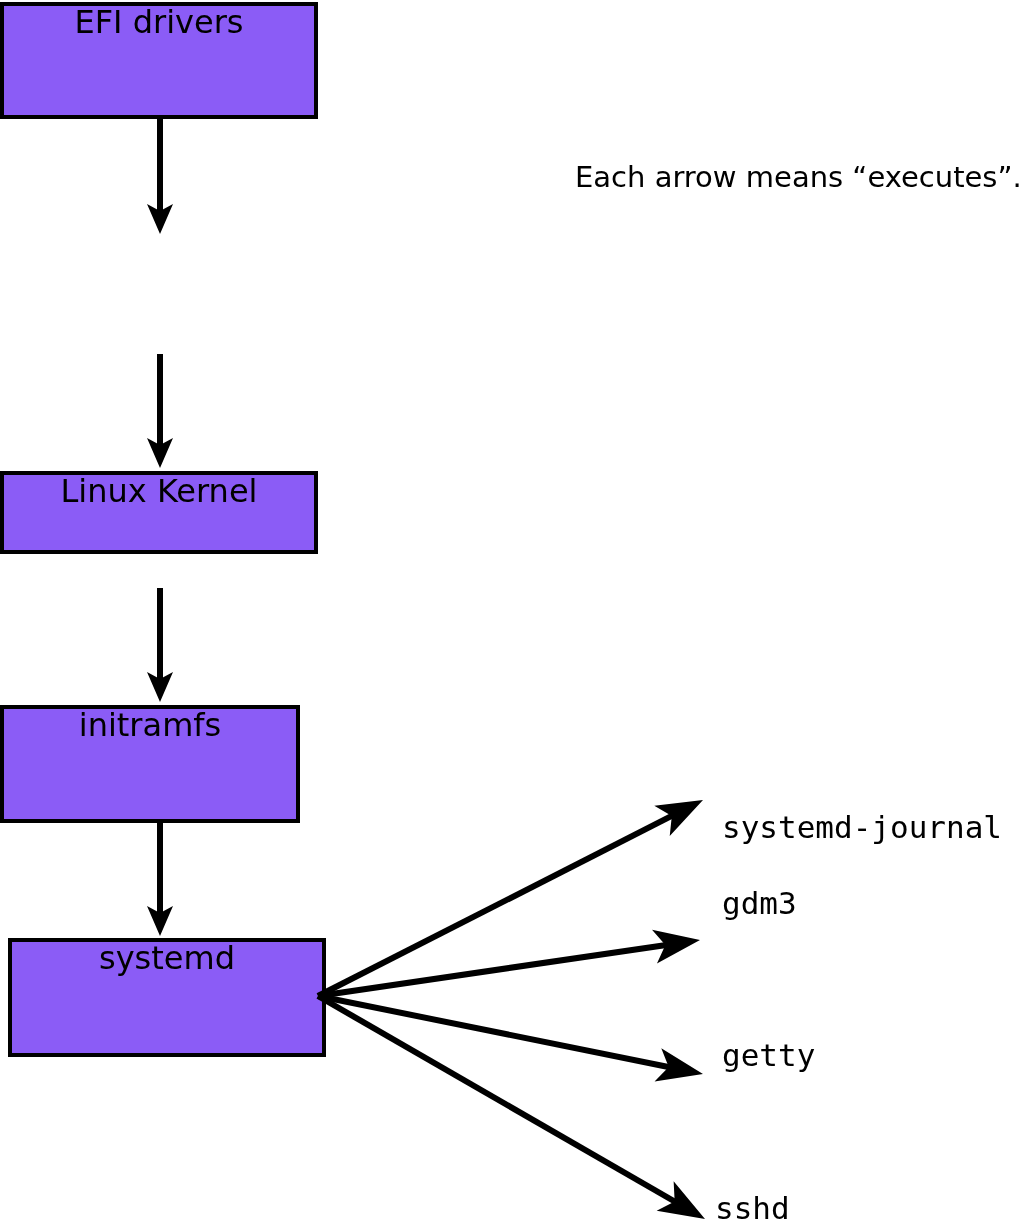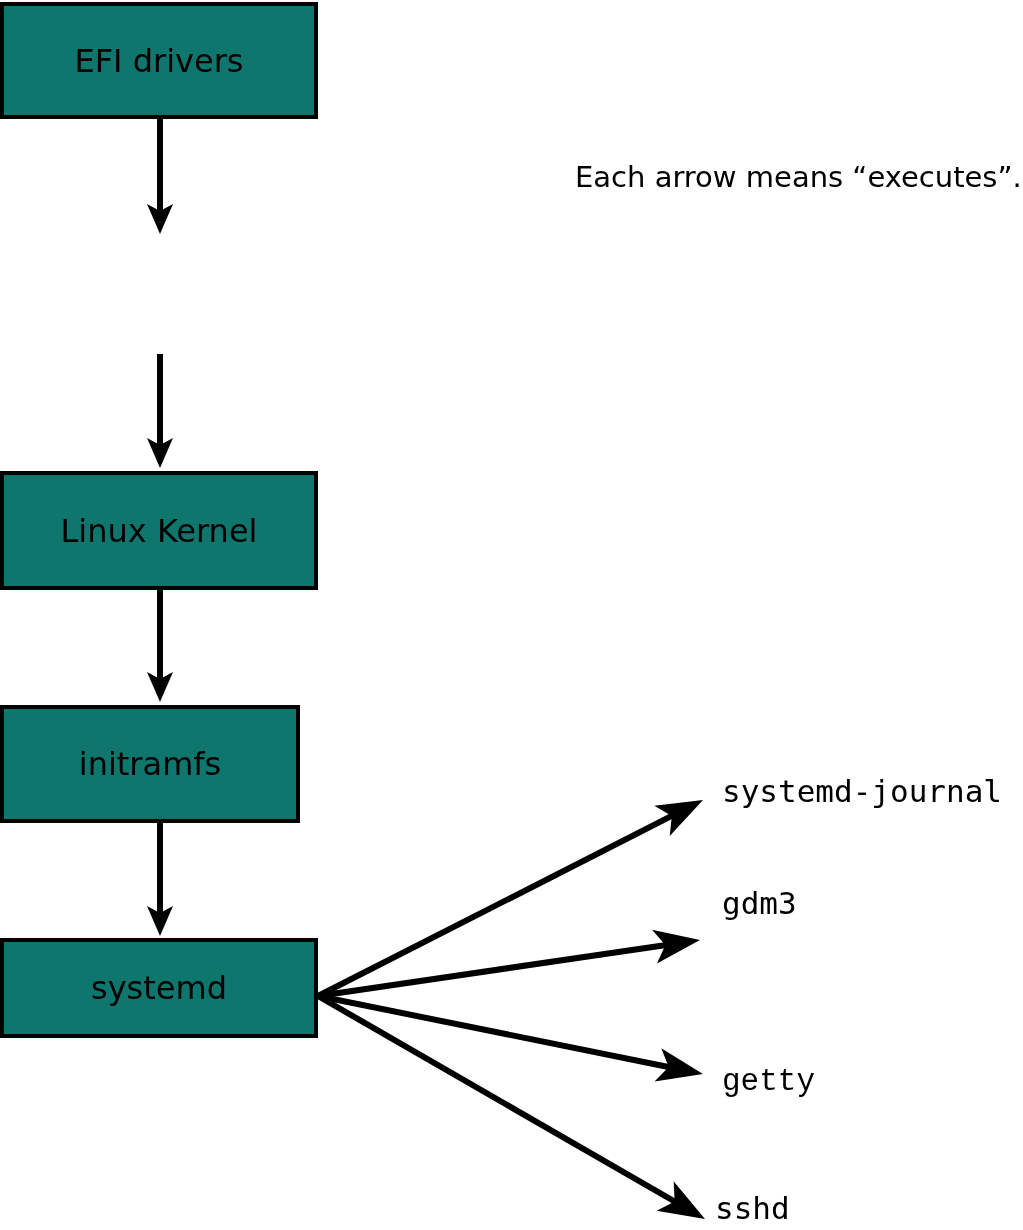--- a/index.html
+++ b/index.html
@@ -19,23 +19,23 @@
     position: absolute;
     left: 0;
     top: 0;
     width: 1023px;
     height: 1230px;
   }
   .stage {
     position: absolute;
     box-sizing: border-box;
     border: 4px solid #000000;
-    background: #0f766e;
+    background: #8b5cf6;
     display: flex;
-    align-items: center;
+    align-items: flex-start;
     justify-content: center;
   }
   .stage-label {
     font-family: "DejaVu Sans", sans-serif;
     font-size: 32px;
     line-height: 1;
     color: #000000;
     white-space: nowrap;
   }
   .proc-label {
@@ -64,27 +64,27 @@
   }
 </style>
 </head>
 <body>
 
 <div id="canvas">
 
   <div class="stage" id="box-0" style="left: 0px; top: 2px; width: 318px; height: 117px;">
     <span class="stage-label">EFI drivers</span>
   </div>
-  <div class="stage" id="box-2" style="left: 0px; top: 471px; width: 318px; height: 119px;">
+  <div class="stage" id="box-2" style="left: 0px; top: 471px; width: 318px; height: 83px;">
     <span class="stage-label">Linux Kernel</span>
   </div>
   <div class="stage" id="box-3" style="left: 0px; top: 705px; width: 300px; height: 118px;">
     <span class="stage-label">initramfs</span>
   </div>
-  <div class="stage" id="box-4" style="left: 0px; top: 938px; width: 318px; height: 100px;">
+  <div class="stage" id="box-4" style="left: 8px; top: 938px; width: 318px; height: 119px;">
     <span class="stage-label">systemd</span>
   </div>
 
   <svg class="arrows" viewBox="0 0 1023 1230" xmlns="http://www.w3.org/2000/svg">
     <g id="chain-arrow-group">
         <line x1="160" y1="119" x2="160" y2="213" stroke="#000000" stroke-width="6"></line>
         <polygon points="160,234 147,204 160,211 173,204" fill="#000000"></polygon>
         <line x1="160" y1="354" x2="160" y2="447" stroke="#000000" stroke-width="6"></line>
         <polygon points="160,468 147,438 160,445 173,438" fill="#000000"></polygon>
         <line x1="160" y1="588" x2="160" y2="681" stroke="#000000" stroke-width="6"></line>
@@ -97,20 +97,20 @@
         <polygon points="703,800 669.7191083737188,836.0191928360384 671.8092909539478,815.8789064234447 654.2938849909439,805.7196469055878" fill="#000000"></polygon>
         <line x1="318" y1="996" x2="666.3595558178666" y2="944.9315834403128" stroke="#000000" stroke-width="6"></line>
         <polygon points="700,940 656.9522495913877,963.4923643926663 665.3701309889803,945.0766300120866 652.0206661510749,929.8519202105329" fill="#000000"></polygon>
         <line x1="318" y1="996" x2="669.677005753133" y2="1067.2488479188166" stroke="#000000" stroke-width="6"></line>
         <polygon points="703,1074 654.5403729195294,1081.5275854841852 668.6969176870487,1067.0502846223112 661.2915250007128,1048.2045912373183" fill="#000000"></polygon>
         <line x1="318" y1="996" x2="675.5408230563623" y2="1202.024815352891" stroke="#000000" stroke-width="6"></line>
         <polygon points="705,1219 656.6558741644651,1210.7631621845537 674.6743766756671,1201.5255452162112 673.6310588115741,1181.3039852409158" fill="#000000"></polygon>
       </g>
   </svg>
 
-  <div class="proc-label" id="svc-0" style="left: 722px; top: 776px;">systemd-journal</div>
+  <div class="proc-label" id="svc-0" style="left: 722px; top: 812px;">systemd-journal</div>
   <div class="proc-label" id="svc-1" style="left: 722px; top: 888px;">gdm3</div>
-  <div class="proc-label" id="svc-2" style="left: 722px; top: 1066px; font-family: Liberation Mono, monospace;">getty</div>
+  <div class="proc-label" id="svc-2" style="left: 722px; top: 1040px;">getty</div>
   <div class="proc-label" id="svc-3" style="left: 715px; top: 1193px;">sshd</div>
 
   <div class="note" id="note-el" style="left: 575px; top: 163px;">Each arrow means “executes”.</div>
 
 </div>
 
 </body></html>

